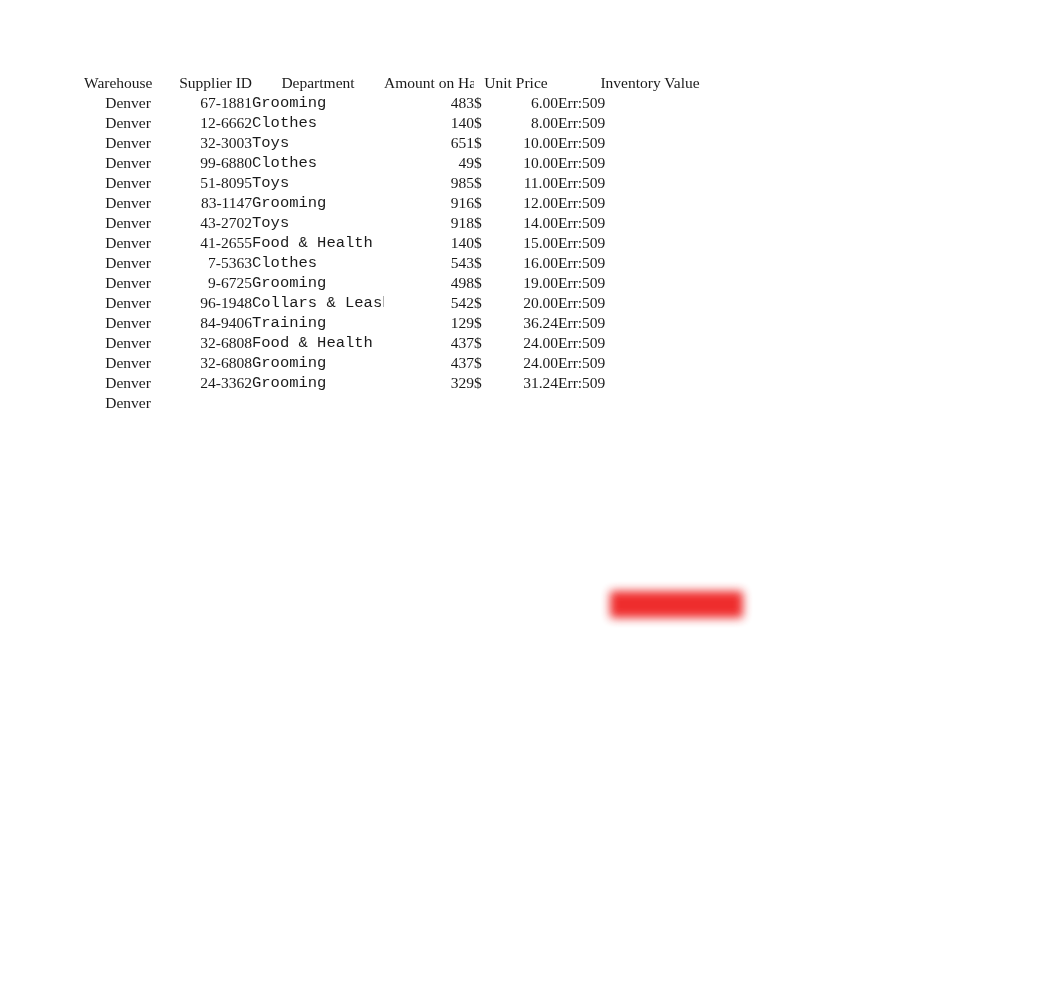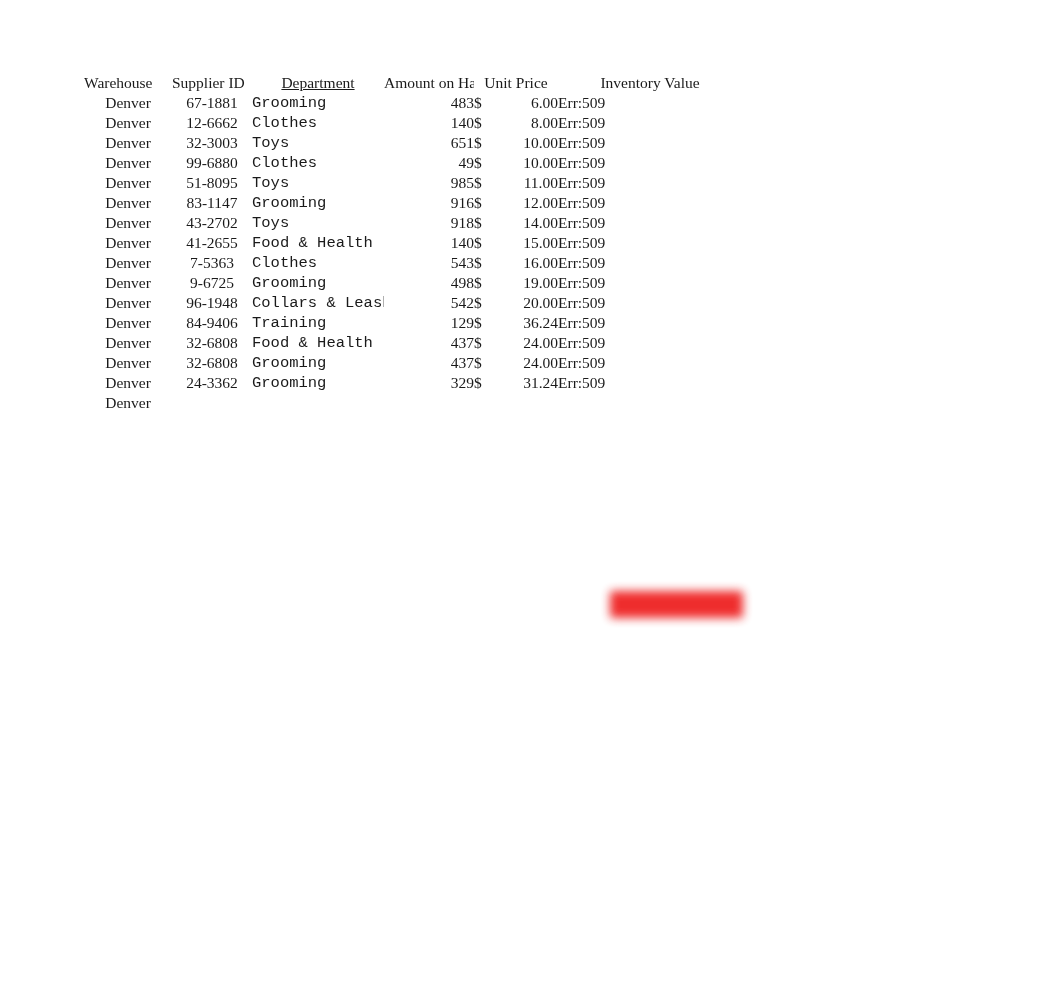--- a/index.html
+++ b/index.html
@@ -51,29 +51,29 @@
   col.c-supplier  { width: 80px; }
   col.c-dept      { width: 132px; }
   col.c-amount    { width: 90px; }
   col.c-cur       { width: 22px; }
   col.c-price     { width: 62px; }
   col.c-inv       { width: 184px; }
 
   
   tr.header-row th { height: 21px; line-height: 21px; }
   th.h-warehouse { text-align: left;   padding-left: 0px; }
-  th.h-supplier  { text-align: left; font-family: Liberation Serif, serif; }
-  th.h-dept      { text-align: center; text-decoration: underline; }
+  th.h-supplier  { text-align: right; font-family: Liberation Serif, serif; }
+  th.h-dept      { text-align: center; }
   th.h-amount    { text-align: center; }
   th.h-unit      { text-align: center; }
   th.h-inv       { text-align: center; padding-left: 6px; }
 
   
   td.cell-warehouse { text-align: center; padding-right: 10px; }
-  td.cell-supplier  { text-align: center;  padding-right: 6px; }
+  td.cell-supplier  { text-align: right;  padding-right: 6px; }
   td.cell-dept      { text-align: left;   padding-left: 8px; font-family: Liberation Mono, monospace; }
   td.cell-amount    { text-align: right;  padding-right: 24px; }
   td.cell-currency  { text-align: left;   padding-left: 2px; }
   td.cell-price     { text-align: right;  padding-right: 14px; }
   td.cell-inventory {  padding-right: 4px; }
 
   
   tr.faded td { color: #9d9d9d; }
 
   tr.fade-1 td { filter: blur(1.6px); opacity: 0.80; }

